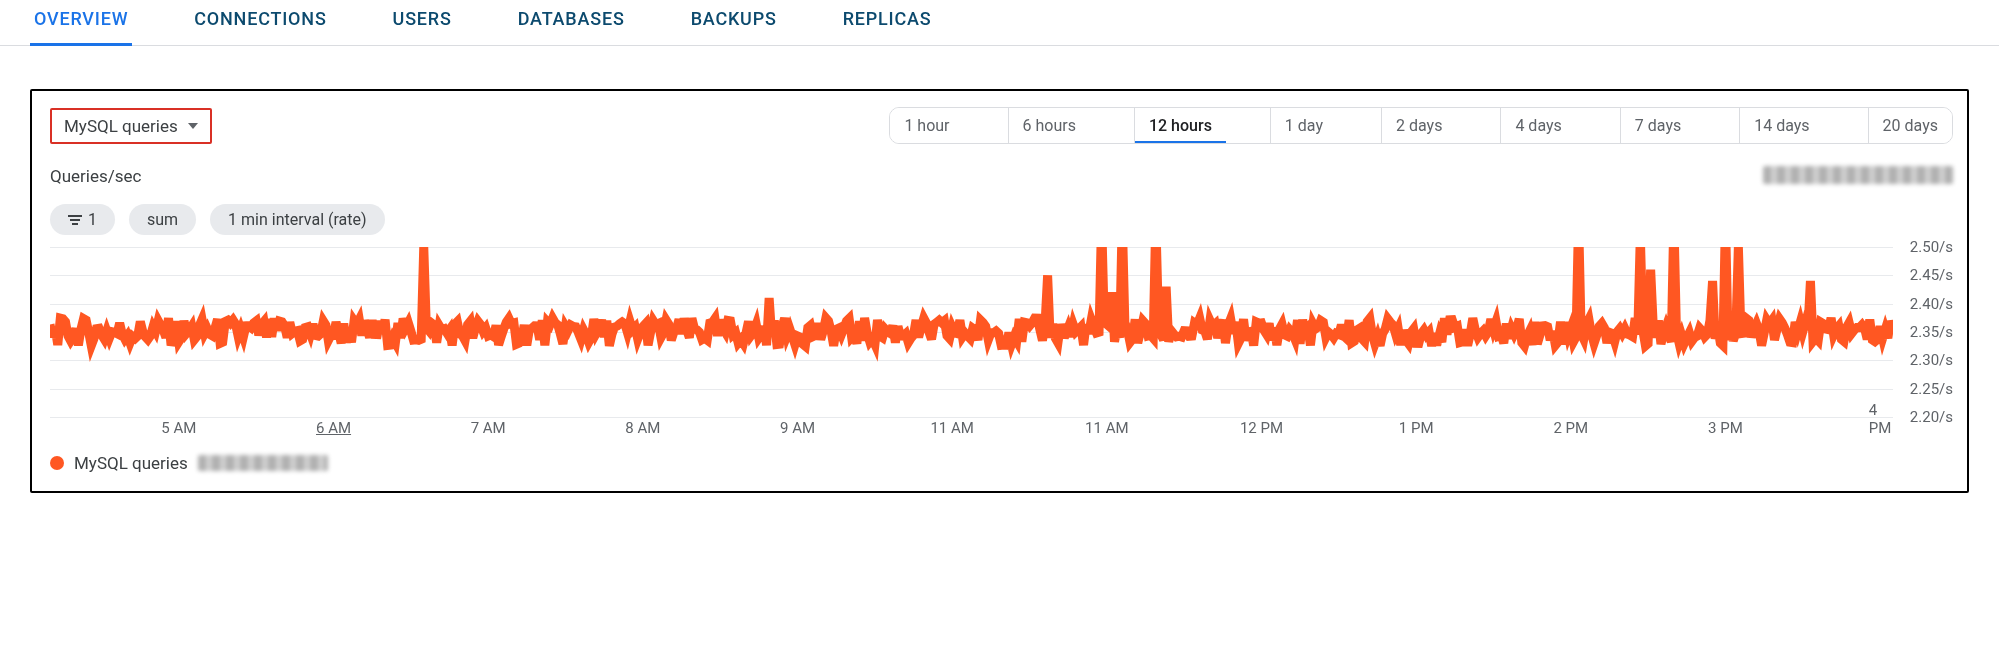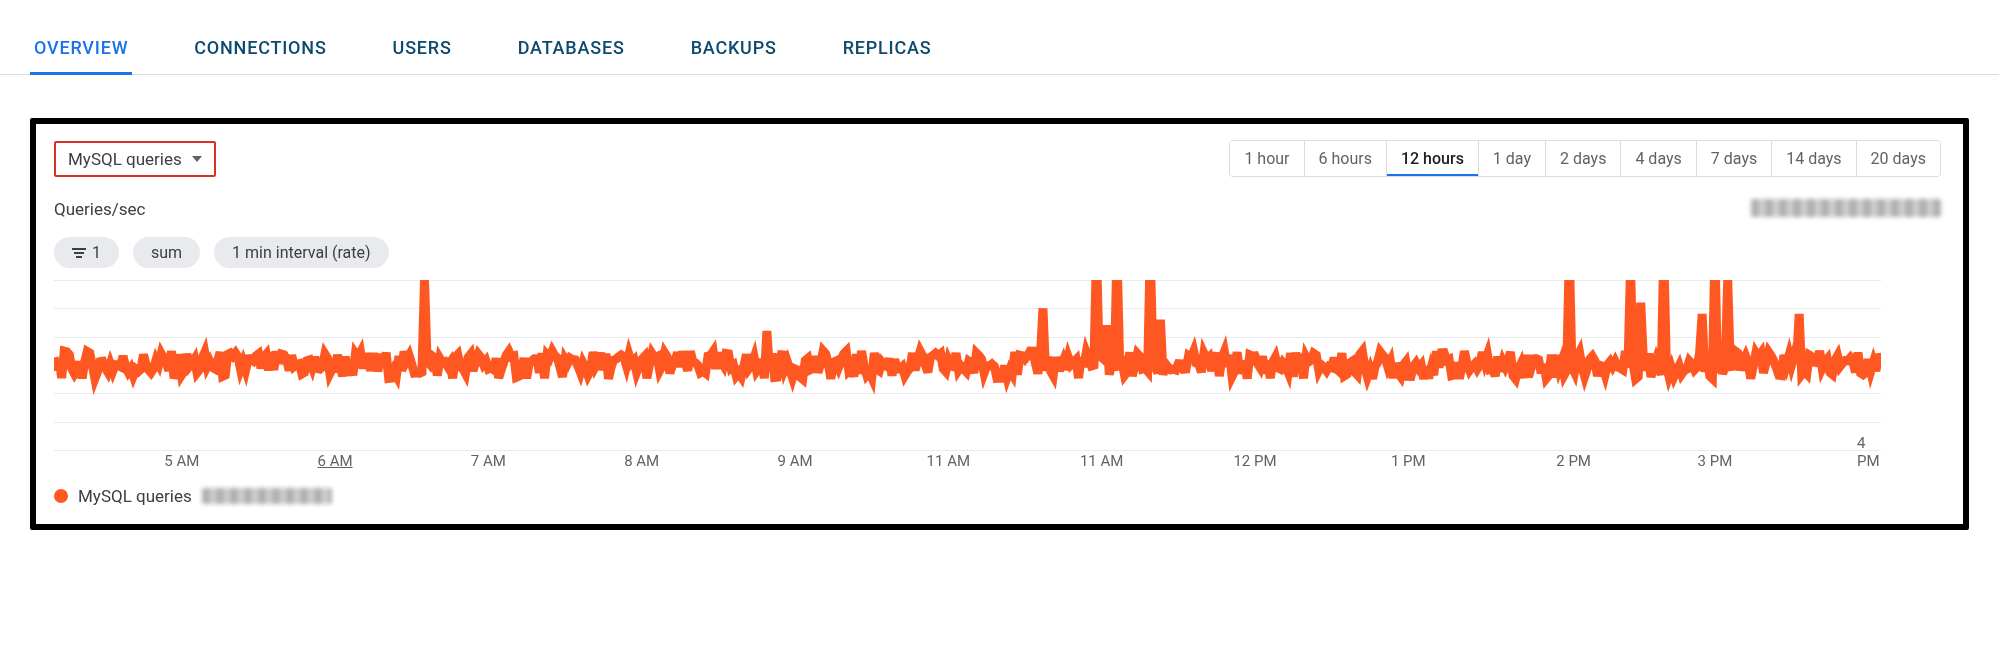--- a/index.html
+++ b/index.html
@@ -10,21 +10,21 @@
     font-size: 14px;
     color: #3c4043;
     background: #fff;
     width: 1999px;
   }
   .tabs {
     display: flex;
     gap: 58px;
     padding: 0 30px;
     border-bottom: 1px solid #dadce0;
-    height: 75px;
+    height: 46px;
     align-items: flex-end;
   }
   .tab {
     font-size: 18px;
     font-weight: 500;
     letter-spacing: 0.8px;
     color: #0c4a6e;
     padding: 16px 4px;
     cursor: pointer;
     position: relative;
@@ -34,23 +34,23 @@
   }
   .tab.active::after {
     content: "";
     position: absolute;
     left: 0; right: 0; bottom: -1px;
     height: 3px;
     background: #1a73e8;
   }
   .panel {
     margin: 43px 30px 0 30px;
-    border: 6px solid #000000;
+    border: 2px solid #000000;
     border-radius: 2px;
-    padding: 16px 22px 18px 18px;
+    padding: 16px 14px 18px 18px;
     position: relative;
   }
   .panel-top {
     display: flex;
     justify-content: space-between;
     align-items: center;
   }
   .metric-select {
     border: 2px solid #d93025;
     border-radius: 2px;
@@ -64,22 +64,23 @@
   }
   .caret-down {
     width: 0; height: 0;
     border-left: 5px solid transparent;
     border-right: 5px solid transparent;
     border-top: 6px solid #5f6368;
   }
   .range-group {
     display: flex;
     border: 1px solid #dadce0;
-    border-radius: 4px;
+    border-radius: 10px;
     overflow: hidden;
+    gap: 44px;
   }
   .range-btn {
     padding: 8px 14px;
     font-size: 16px;
     color: #5f6368;
     border-left: 1px solid #dadce0;
     cursor: pointer;
     background: #fff;
     white-space: nowrap;
   }
@@ -242,35 +243,44 @@
 
   <div class="chart-area">
     <div class="grid-lines" id="grid-lines">
         <div class="grid-line" style="top: 0%;"></div>
         <div class="grid-line" style="top: 16.6667%;"></div>
         <div class="grid-line" style="top: 33.3333%;"></div>
         <div class="grid-line" style="top: 50%;"></div>
         <div class="grid-line" style="top: 66.6667%;"></div>
         <div class="grid-line" style="top: 83.3333%;"></div>
         <div class="grid-line" style="top: 100%;"></div>
+      </div>
+    <div class="y-labels" id="y-labels">
+        <div class="y-label" style="top: 0%;">2.50/s</div>
+        <div class="y-label" style="top: 16.6667%;">2.45/s</div>
+        <div class="y-label" style="top: 33.3333%;">2.40/s</div>
+        <div class="y-label" style="top: 50%;">2.35/s</div>
+        <div class="y-label" style="top: 66.6667%;">2.30/s</div>
+        <div class="y-label" style="top: 83.3333%;">2.25/s</div>
+        <div class="y-label" style="top: 100%;">2.20/s</div>
       </div>
     <svg id="chart-svg" preserveAspectRatio="none" viewBox="0 0 1000 1000">
         <path d="M 0.0 455.9 L 1.4 529.9 L 2.8 474.7 L 4.2 576.2 L 5.6 418.8 L 7.0 422.7 L 8.4 439.8 L 9.8 524.1 L 11.2 552.1 L 12.6 528.6 L 14.0 480.8 L 15.4 578.4 L 16.8 483.1 L 18.2 421.1 L 19.6 430.0 L 21.0 501.9 L 22.4 580.3 L 23.8 541.0 L 25.2 480.5 L 26.6 478.0 L 28.0 516.4 L 29.4 541.2 L 30.8 494.0 L 32.2 536.5 L 33.6 497.9 L 35.0 501.1 L 36.4 509.2 L 37.8 447.6 L 39.2 511.3 L 40.6 541.3 L 42.0 519.9 L 43.4 563.5 L 44.8 525.2 L 46.2 537.7 L 47.6 523.4 L 49.0 438.1 L 50.3 494.7 L 51.7 527.3 L 53.1 544.3 L 54.5 521.8 L 55.9 468.9 L 57.3 496.8 L 58.7 433.9 L 60.1 461.8 L 61.5 489.2 L 62.9 531.8 L 64.3 418.7 L 65.7 578.1 L 67.1 534.5 L 68.5 436.7 L 69.9 557.2 L 71.3 533.2 L 72.7 434.6 L 74.1 507.2 L 75.5 488.8 L 76.9 465.3 L 78.3 545.8 L 79.7 526.7 L 81.1 461.7 L 82.5 426.2 L 83.9 508.6 L 85.3 479.6 L 86.7 513.4 L 88.1 522.4 L 89.5 478.1 L 90.9 424.4 L 92.3 567.1 L 93.7 560.4 L 95.1 437.6 L 96.5 430.3 L 97.9 447.3 L 99.3 429.1 L 100.7 453.2 L 102.1 525.1 L 103.5 483.9 L 104.9 529.5 L 106.3 464.0 L 107.7 463.0 L 109.1 474.5 L 110.5 446.7 L 111.9 435.3 L 113.3 518.6 L 114.7 455.9 L 116.1 438.0 L 117.5 531.4 L 118.9 424.6 L 120.3 528.9 L 121.7 420.4 L 123.1 490.6 L 124.5 435.7 L 125.9 440.0 L 127.3 464.2 L 128.7 532.9 L 130.1 442.9 L 131.5 507.7 L 132.9 495.5 L 134.3 491.8 L 135.7 552.0 L 137.1 543.5 L 138.5 474.5 L 139.9 469.9 L 141.3 511.1 L 142.7 452.5 L 144.1 520.8 L 145.5 524.2 L 146.9 510.3 L 148.3 435.6 L 149.7 459.8 L 151.0 550.3 L 152.4 520.3 L 153.8 519.7 L 155.2 442.2 L 156.6 500.6 L 158.0 565.7 L 159.4 451.0 L 160.8 561.8 L 162.2 498.9 L 163.6 560.3 L 165.0 434.1 L 166.4 456.4 L 167.8 426.5 L 169.2 520.1 L 170.6 433.6 L 172.0 481.1 L 173.4 532.8 L 174.8 430.9 L 176.2 514.6 L 177.6 515.1 L 179.0 435.9 L 180.4 504.5 L 181.8 427.8 L 183.2 579.0 L 184.6 577.1 L 186.0 535.4 L 187.4 563.1 L 188.8 447.4 L 190.2 534.9 L 191.6 420.7 L 193.0 474.1 L 194.4 445.3 L 195.8 494.2 L 197.2 547.4 L 198.6 545.8 L 200.0 548.6 L 201.4 542.0 L 202.8 0.0 L 204.2 474.6 L 205.6 493.2 L 207.0 447.0 L 208.4 458.9 L 209.8 561.6 L 211.2 461.8 L 212.6 487.3 L 214.0 481.5 L 215.4 506.2 L 216.8 484.9 L 218.2 578.4 L 219.6 455.1 L 221.0 439.2 L 222.4 511.1 L 223.8 522.0 L 225.2 550.1 L 226.6 457.2 L 228.0 438.0 L 229.4 535.0 L 230.8 477.5 L 232.2 436.8 L 233.6 456.4 L 235.0 495.7 L 236.4 476.2 L 237.8 523.4 L 239.2 517.3 L 240.6 527.1 L 242.0 461.2 L 243.4 576.5 L 244.8 527.8 L 246.2 482.3 L 247.6 442.1 L 249.0 419.7 L 250.3 450.5 L 251.7 446.4 L 253.1 572.0 L 254.5 565.5 L 255.9 542.8 L 257.3 459.7 L 258.7 577.4 L 260.1 485.8 L 261.5 476.6 L 262.9 463.4 L 264.3 464.0 L 265.7 544.9 L 267.1 431.2 L 268.5 578.6 L 269.9 441.2 L 271.3 457.9 L 272.7 418.6 L 274.1 445.6 L 275.5 457.5 L 276.9 510.9 L 278.3 570.0 L 279.7 465.9 L 281.1 491.1 L 282.5 459.1 L 283.9 467.8 L 285.3 470.0 L 286.7 504.3 L 288.1 542.9 L 289.5 486.9 L 290.9 516.4 L 292.3 560.5 L 293.7 532.9 L 295.1 424.5 L 296.5 505.6 L 297.9 478.0 L 299.3 429.2 L 300.7 529.2 L 302.1 434.2 L 303.5 581.2 L 304.9 513.3 L 306.3 471.1 L 307.7 465.6 L 309.1 452.0 L 310.5 441.0 L 311.9 451.4 L 313.3 503.1 L 314.7 438.8 L 316.1 487.5 L 317.5 471.9 L 318.9 541.2 L 320.3 501.1 L 321.7 467.1 L 323.1 450.9 L 324.5 577.7 L 325.9 500.0 L 327.3 433.1 L 328.7 457.2 L 330.1 450.2 L 331.5 532.8 L 332.9 504.4 L 334.3 428.8 L 335.7 452.9 L 337.1 548.5 L 338.5 500.3 L 339.9 480.2 L 341.3 426.0 L 342.7 511.0 L 344.1 420.9 L 345.5 488.1 L 346.9 532.9 L 348.3 420.0 L 349.7 480.8 L 351.0 487.1 L 352.4 501.7 L 353.8 544.7 L 355.2 536.1 L 356.6 547.7 L 358.0 447.0 L 359.4 442.9 L 360.8 420.6 L 362.2 522.3 L 363.6 429.3 L 365.0 476.7 L 366.4 501.6 L 367.8 432.4 L 369.2 435.1 L 370.6 516.7 L 372.0 503.8 L 373.4 563.9 L 374.8 544.8 L 376.2 568.5 L 377.6 507.9 L 379.0 438.6 L 380.4 519.9 L 381.8 498.7 L 383.2 455.4 L 384.6 534.6 L 386.0 513.0 L 387.4 467.1 L 388.8 577.6 L 390.2 300.0 L 391.6 527.5 L 393.0 432.1 L 394.4 574.2 L 395.8 572.4 L 397.2 470.5 L 398.6 419.4 L 400.0 519.3 L 401.4 481.3 L 402.8 526.7 L 404.2 574.1 L 405.6 523.4 L 407.0 530.1 L 408.4 570.9 L 409.8 583.2 L 411.2 473.9 L 412.6 461.2 L 414.0 527.3 L 415.4 520.1 L 416.8 447.6 L 418.2 543.9 L 419.6 492.4 L 421.0 417.4 L 422.4 434.6 L 423.8 492.1 L 425.2 581.3 L 426.6 484.4 L 428.0 477.1 L 429.4 514.5 L 430.8 475.3 L 432.2 435.9 L 433.6 420.7 L 435.0 532.3 L 436.4 516.1 L 437.8 567.3 L 439.2 437.0 L 440.6 551.0 L 442.0 418.3 L 443.4 507.3 L 444.8 557.6 L 446.2 538.5 L 447.6 572.9 L 449.0 428.8 L 450.3 524.6 L 451.7 534.3 L 453.1 482.0 L 454.5 499.0 L 455.9 508.5 L 457.3 463.5 L 458.7 562.4 L 460.1 467.2 L 461.5 523.0 L 462.9 523.8 L 464.3 510.1 L 465.7 562.1 L 467.1 537.2 L 468.5 519.2 L 469.9 429.9 L 471.3 530.9 L 472.7 469.9 L 474.1 418.4 L 475.5 446.7 L 476.9 498.9 L 478.3 542.9 L 479.7 454.3 L 481.1 443.3 L 482.5 430.6 L 483.9 445.3 L 485.3 433.4 L 486.7 522.0 L 488.1 538.5 L 489.5 471.5 L 490.9 505.5 L 492.3 509.8 L 493.7 430.1 L 495.1 528.9 L 496.5 506.0 L 497.9 524.1 L 499.3 539.9 L 500.7 477.9 L 502.1 488.6 L 503.5 547.1 L 504.9 430.5 L 506.3 445.5 L 507.7 466.8 L 509.1 546.1 L 510.5 504.9 L 511.9 504.9 L 513.3 494.4 L 514.7 508.4 L 516.1 578.7 L 517.5 577.0 L 518.9 577.9 L 520.3 503.3 L 521.7 571.8 L 523.1 529.7 L 524.5 554.9 L 525.9 424.2 L 527.3 557.3 L 528.7 442.5 L 530.1 446.1 L 531.5 464.6 L 532.9 446.2 L 534.3 417.7 L 535.7 418.1 L 537.1 484.6 L 538.5 549.7 L 539.9 454.6 L 541.3 166.7 L 542.7 533.7 L 544.1 452.9 L 545.5 536.8 L 546.9 563.3 L 548.3 455.2 L 549.7 514.5 L 551.0 515.3 L 552.4 476.0 L 553.8 526.9 L 555.2 455.9 L 556.6 499.0 L 558.0 484.5 L 559.4 469.1 L 560.8 576.7 L 562.2 455.3 L 563.6 510.1 L 565.0 427.2 L 566.4 467.9 L 567.8 505.6 L 569.2 500.8 L 570.6 -166.7 L 572.0 428.4 L 573.4 454.7 L 574.8 467.6 L 576.2 266.7 L 577.6 557.0 L 579.0 472.7 L 580.4 532.7 L 581.8 -166.7 L 583.2 443.8 L 584.6 485.4 L 586.0 560.8 L 587.4 541.0 L 588.8 425.8 L 590.2 564.8 L 591.6 502.6 L 593.0 434.0 L 594.4 450.8 L 595.8 523.2 L 597.2 518.8 L 598.6 536.3 L 600.0 -166.7 L 601.4 420.2 L 602.8 514.1 L 604.2 546.2 L 605.6 233.3 L 607.0 557.8 L 608.4 493.2 L 609.8 512.6 L 611.2 528.4 L 612.6 524.9 L 614.0 529.4 L 615.4 492.3 L 616.8 493.1 L 618.2 525.5 L 619.6 524.2 L 621.0 446.0 L 622.4 456.6 L 623.8 419.2 L 625.2 488.6 L 626.6 495.2 L 628.0 542.6 L 629.4 432.6 L 630.8 466.0 L 632.2 452.4 L 633.6 534.5 L 635.0 470.5 L 636.4 429.7 L 637.8 564.6 L 639.2 461.1 L 640.6 422.1 L 642.0 509.1 L 643.4 440.9 L 644.8 566.9 L 646.2 536.3 L 647.6 424.6 L 649.0 550.1 L 650.3 498.8 L 651.7 495.8 L 653.1 579.5 L 654.5 440.9 L 655.9 448.0 L 657.3 446.4 L 658.7 489.8 L 660.1 514.0 L 661.5 449.1 L 662.9 548.6 L 664.3 474.0 L 665.7 576.6 L 667.1 482.6 L 668.5 454.6 L 669.9 517.3 L 671.3 524.6 L 672.7 487.2 L 674.1 505.0 L 675.5 542.5 L 676.9 430.5 L 678.3 569.6 L 679.7 428.5 L 681.1 497.6 L 682.5 478.2 L 683.9 578.0 L 685.3 452.8 L 686.7 482.0 L 688.1 471.7 L 689.5 432.0 L 690.9 441.8 L 692.3 531.1 L 693.7 500.6 L 695.1 513.8 L 696.5 534.2 L 697.9 508.2 L 699.3 514.5 L 700.7 457.7 L 702.1 523.8 L 703.5 538.2 L 704.9 430.8 L 706.3 563.9 L 707.7 554.3 L 709.1 488.0 L 710.5 478.3 L 711.9 540.6 L 713.3 557.1 L 714.7 438.6 L 716.1 419.3 L 717.5 516.0 L 718.9 570.3 L 720.3 528.2 L 721.7 580.3 L 723.1 508.2 L 724.5 482.2 L 725.9 423.1 L 727.3 442.8 L 728.7 459.4 L 730.1 511.8 L 731.5 479.4 L 732.9 576.4 L 734.3 489.3 L 735.7 547.5 L 737.1 568.2 L 738.5 501.7 L 739.9 481.8 L 741.3 566.8 L 742.7 567.4 L 744.1 508.4 L 745.5 488.0 L 746.9 517.7 L 748.3 500.0 L 749.7 581.3 L 751.0 508.7 L 752.4 576.6 L 753.8 517.3 L 755.2 559.4 L 756.6 419.3 L 758.0 513.8 L 759.4 428.3 L 760.8 427.8 L 762.2 472.2 L 763.6 465.7 L 765.0 562.3 L 766.4 558.1 L 767.8 485.1 L 769.2 579.6 L 770.6 511.2 L 772.0 418.8 L 773.4 490.4 L 774.8 530.8 L 776.2 509.3 L 777.6 493.7 L 779.0 522.8 L 780.4 499.1 L 781.8 424.1 L 783.2 482.7 L 784.6 439.0 L 786.0 524.6 L 787.4 518.9 L 788.8 565.9 L 790.2 450.1 L 791.6 537.7 L 793.0 479.3 L 794.4 511.8 L 795.8 478.7 L 797.2 423.0 L 798.6 562.5 L 800.0 581.9 L 801.4 526.3 L 802.8 495.2 L 804.2 575.4 L 805.6 441.4 L 807.0 570.1 L 808.4 519.4 L 809.8 464.5 L 811.2 462.8 L 812.6 469.0 L 814.0 547.9 L 815.4 494.1 L 816.8 578.7 L 818.2 559.9 L 819.6 439.5 L 821.0 573.4 L 822.4 442.0 L 823.8 517.6 L 825.2 476.3 L 826.6 557.5 L 828.0 529.2 L 829.4 -166.7 L 830.8 509.5 L 832.2 541.9 L 833.6 455.6 L 835.0 425.2 L 836.4 511.3 L 837.8 566.7 L 839.2 521.2 L 840.6 465.6 L 842.0 449.0 L 843.4 474.7 L 844.8 564.3 L 846.2 502.1 L 847.6 507.8 L 849.0 556.1 L 850.3 499.0 L 851.7 480.4 L 853.1 508.5 L 854.5 479.5 L 855.9 512.2 L 857.3 518.0 L 858.7 527.4 L 860.1 418.3 L 861.5 514.5 L 862.9 -66.7 L 864.3 493.4 L 865.7 582.0 L 867.1 569.0 L 868.5 133.3 L 869.9 463.0 L 871.3 530.7 L 872.7 432.9 L 874.1 570.0 L 875.5 510.1 L 876.9 466.8 L 878.3 508.7 L 879.7 557.6 L 881.1 -166.7 L 882.5 497.9 L 883.9 563.3 L 885.3 518.5 L 886.7 567.9 L 888.1 534.3 L 889.5 503.9 L 890.9 553.6 L 892.3 532.7 L 893.7 524.6 L 895.1 477.1 L 896.5 493.6 L 897.9 527.9 L 899.3 512.2 L 900.7 431.1 L 902.1 200.0 L 903.5 539.7 L 904.9 470.0 L 906.3 565.5 L 907.7 579.8 L 909.1 -166.7 L 910.5 547.8 L 911.9 455.8 L 913.3 551.4 L 914.7 506.2 L 916.1 0.0 L 917.5 508.9 L 918.9 506.9 L 920.3 418.9 L 921.7 430.8 L 923.1 529.6 L 924.5 482.4 L 925.9 449.3 L 927.3 489.5 L 928.7 579.4 L 930.1 506.9 L 931.5 429.2 L 932.9 453.6 L 934.3 431.7 L 935.7 546.3 L 937.1 482.4 L 938.5 423.7 L 939.9 445.5 L 941.3 476.2 L 942.7 514.9 L 944.1 560.0 L 945.5 562.3 L 946.9 442.0 L 948.3 495.6 L 949.7 442.0 L 951.0 500.1 L 952.4 446.6 L 953.8 485.0 L 955.2 200.0 L 956.6 555.0 L 958.0 535.3 L 959.4 551.3 L 960.8 441.5 L 962.2 450.5 L 963.6 483.4 L 965.0 486.6 L 966.4 416.7 L 967.8 516.7 L 969.2 483.3 L 970.6 464.9 L 972.0 542.7 L 973.4 555.4 L 974.8 472.3 L 976.2 445.3 L 977.6 507.8 L 979.0 488.0 L 980.4 473.4 L 981.8 474.0 L 983.2 457.6 L 984.6 479.4 L 986.0 543.1 L 987.4 427.0 L 988.8 546.8 L 990.2 556.8 L 991.6 543.5 L 993.0 467.4 L 994.4 535.7 L 995.8 485.9 L 997.2 535.3 L 998.6 435.7 L 1000.0 480.3" fill="none" stroke="#ff5722" stroke-width="9" vector-effect="non-scaling-stroke"></path>
       </svg>
     <div class="x-labels" id="x-labels">
         <div class="x-label" style="left: 6.99301%;">5 AM</div>
         <div class="x-label" style="left: 15.3846%; text-decoration: underline;">6 AM</div>
         <div class="x-label" style="left: 23.7762%;">7 AM</div>
         <div class="x-label" style="left: 32.1678%;">8 AM</div>
         <div class="x-label" style="left: 40.5594%;">9 AM</div>
         <div class="x-label" style="left: 48.951%;">11 AM</div>
         <div class="x-label" style="left: 57.3427%;">11 AM</div>
         <div class="x-label" style="left: 65.7343%;">12 PM</div>
         <div class="x-label" style="left: 74.1259%;">1 PM</div>
-        <div class="x-label" style="left: 82.5175%; margin-left: 12px;">2 PM</div>
+        <div class="x-label" style="left: 82.5175%;">2 PM</div>
         <div class="x-label" style="left: 90.9091%;">3 PM</div>
         <div class="x-label" style="left: 99.3007%;">4 PM</div>
       </div>
   </div>
 
   <div class="legend">
     <span class="legend-dot" id="legend-dot" style="background: rgb(255, 87, 34);"></span>
     <span>MySQL queries</span>
     <span class="redacted"></span>
   </div>

